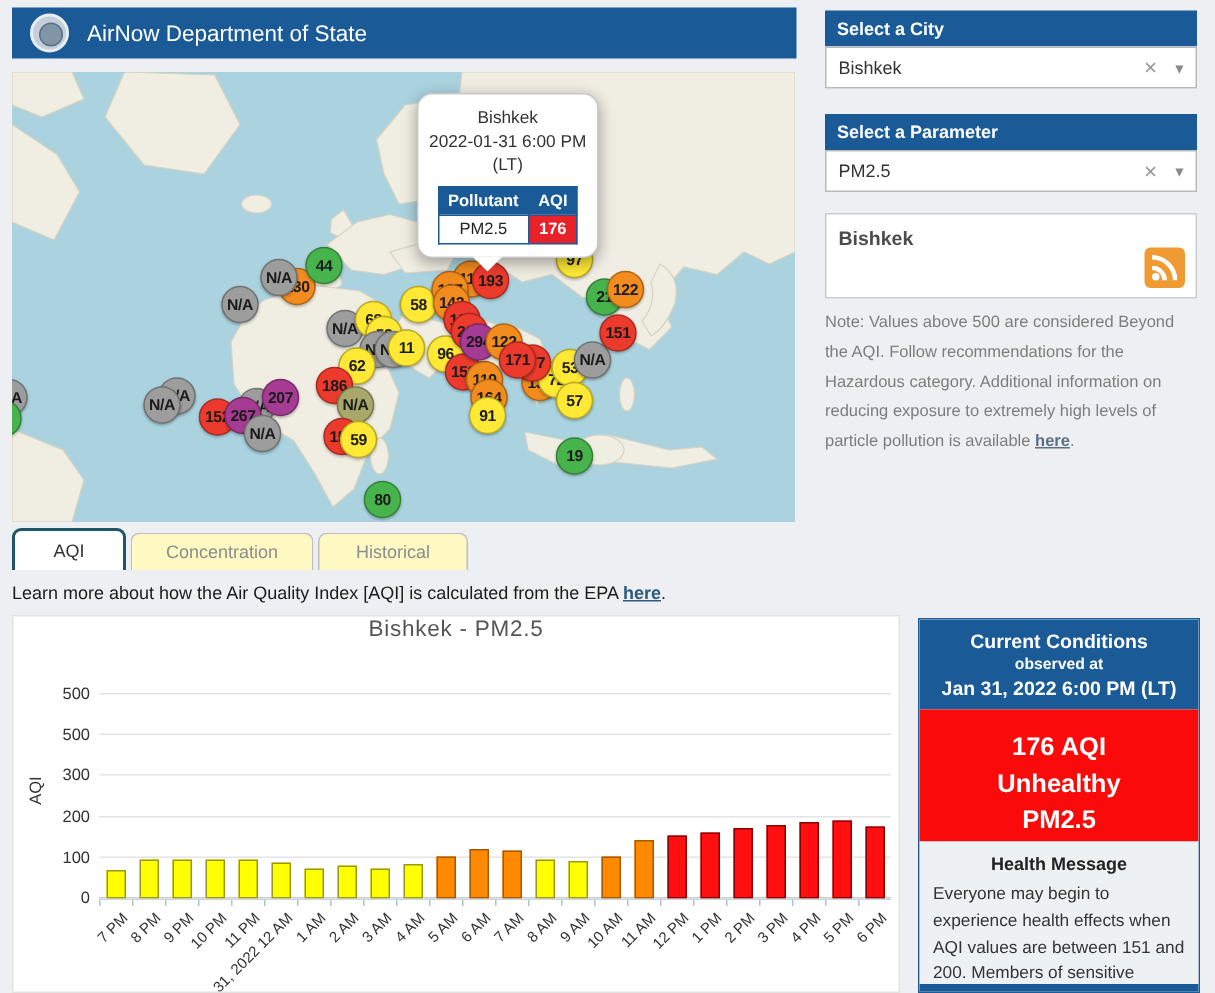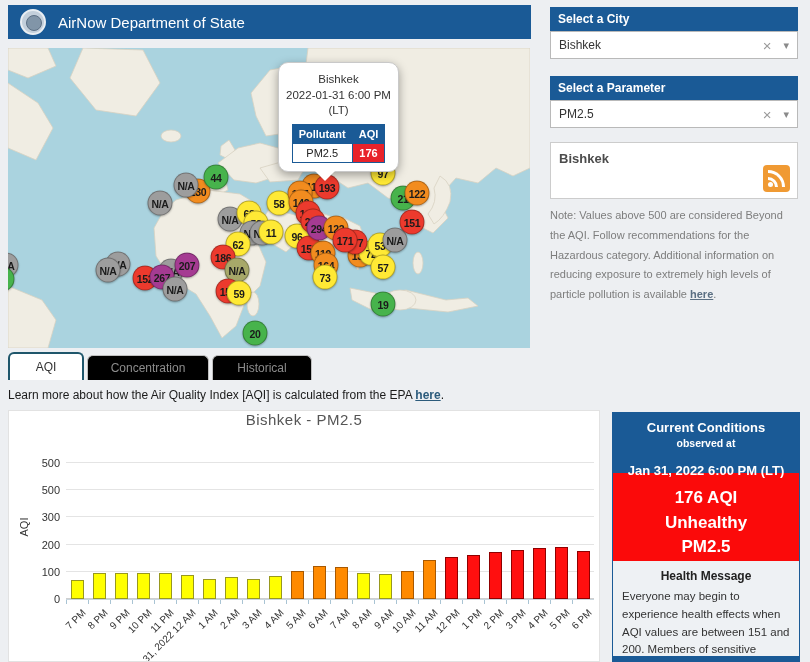--- a/index.html
+++ b/index.html
@@ -43,21 +43,21 @@
   .popup table{ border-collapse:collapse; margin:5px auto 0; }
   .popup th{ background:#1a5a96; color:#fff; font-size:11px; padding:3px 6px; border:1px solid #1a5a96;}
   .popup td{ font-size:11px; padding:3px 6px; border:1px solid #1a5a96; }
   .popup td.aqi-val{ background:#e8222a; color:#fff; font-weight:bold;margin-top:13px; }
 
   
   .tabs{ position:absolute; left:8px; top:352px; height:28px; display:flex; align-items:flex-end;}
   .tab{ border-radius:6px 6px 0 0; text-align:center; font-size:12px; cursor:pointer; }
   .tab.active{ width:76px; height:28px; line-height:26px; background:#fff;
     border:2px solid #1f566b; border-bottom:none; color:#333; }
-  .tab.inactive{ width:122px; height:25px; line-height:24px; background:#000000;
+  .tab.inactive{ width:122px; height:25px; line-height:24px; background:#fef9c3;
     border:1px solid #bfbfbf; border-bottom:none; color:#8c8c8c; margin-left:3px;}
   .tab.inactive.small{ width:100px; }
   .learn-more{ position:absolute; left:8px; top:388px; font-size:12px; color:#1b1b1b;}
   a.link{ color:#2c5b7c; font-weight:bold; text-decoration:underline; cursor:pointer;}
 
   
   .chart-card{ position:absolute; left:8px; top:410px; width:592px; height:252px;
     background:#fff; border:1px solid #e2e2e2; overflow:hidden;}
   .chart-title{ text-align:center; margin-top:0; font-size:15px; color:#555; letter-spacing:0.5px;}
   .plot{ position:absolute; left:57px; top:52px; width:528px; height:136px; }
@@ -102,21 +102,21 @@
   .note{ position:absolute; left:550px; top:206px; width:250px; font-size:11px;
     color:#7d7d7d; line-height:1.8; }
   .note a.link{ color:#5b6f83; }
 
   
   .cc{ position:absolute; left:612px; top:412px; width:188px; height:250px;
     border:1px solid #1a5a96; background:#fff; overflow:hidden; }
   .cc-header{ background:#1a5a96; color:#fff; text-align:center; height:60px; padding-top:7px;}
   .cc-header .t1{ font-size:13px; font-weight:bold; }
   .cc-header .t2{ font-size:10.5px; font-weight:bold; margin-top:2px;}
-  .cc-header .t3{ font-size:13px; font-weight:bold; margin-top:14px;}
+  .cc-header .t3{ font-size:13px; font-weight:bold; margin-top:2px;}
   .cc-reading{ background:#fb0a0a; color:#fff; text-align:center; height:88px;
     padding-top:13px; font-size:17px; font-weight:bold; line-height:1.45; }
   .cc-health{ background:#eef1f4; height:95px; padding:8px 9px; }
   .cc-health .h-title{ text-align:center; font-size:12px; font-weight:bold; color:#222;
     margin-bottom:5px;}
   .cc-health .h-msg{ font-size:11.5px; color:#333; line-height:1.55; }
   .cc-footer{ background:#1a5a96; height:12px; }
 </style>
 </head>
 <body>
@@ -172,26 +172,26 @@
       <div class="marker na-olive" style="left: 229px; top: 222px;">N/A</div>
       <div class="marker na" style="left: 110px; top: 216px;">N/A</div>
       <div class="marker na" style="left: 100px; top: 222px;">N/A</div>
       <div class="marker na" style="left: 163px; top: 223px;">N/A</div>
       <div class="marker vu" style="left: 179px; top: 217px;">207</div>
       <div class="marker unhealthy" style="left: 137px; top: 230px;">152</div>
       <div class="marker vu" style="left: 154px; top: 229px;">267</div>
       <div class="marker na" style="left: 167px; top: 241px;">N/A</div>
       <div class="marker unhealthy" style="left: 220px; top: 243px;">159</div>
       <div class="marker moderate" style="left: 231px; top: 245px;">59</div>
-      <div class="marker good" style="left: 247px; top: 285px;">20</div>
+      <div class="marker good" style="left: 247px; top: 285px;">80</div>
       <div class="marker moderate" style="left: 289px; top: 188px;">96</div>
       <div class="marker unhealthy" style="left: 301px; top: 200px;">153</div>
       <div class="marker usg" style="left: 315px; top: 205px;">119</div>
       <div class="marker usg" style="left: 318px; top: 217px;">164</div>
-      <div class="marker moderate" style="left: 317px; top: 229px;">73</div>
+      <div class="marker moderate" style="left: 317px; top: 229px;">91</div>
       <div class="marker usg" style="left: 352px; top: 207px;">134</div>
       <div class="marker moderate" style="left: 363px; top: 205px;">72</div>
       <div class="marker moderate" style="left: 372px; top: 197px;">53</div>
       <div class="marker na" style="left: 387px; top: 192px;">N/A</div>
       <div class="marker moderate" style="left: 375px; top: 219px;">57</div>
       <div class="marker good" style="left: 375px; top: 256px;">19</div>
       <div class="marker good" style="left: 395px; top: 150px;">21</div>
       <div class="marker usg" style="left: 409px; top: 145px;">122</div>
       <div class="marker unhealthy" style="left: 404px; top: 174px;">151</div>
       <div class="marker usg" style="left: 306px; top: 138px;">119</div>

